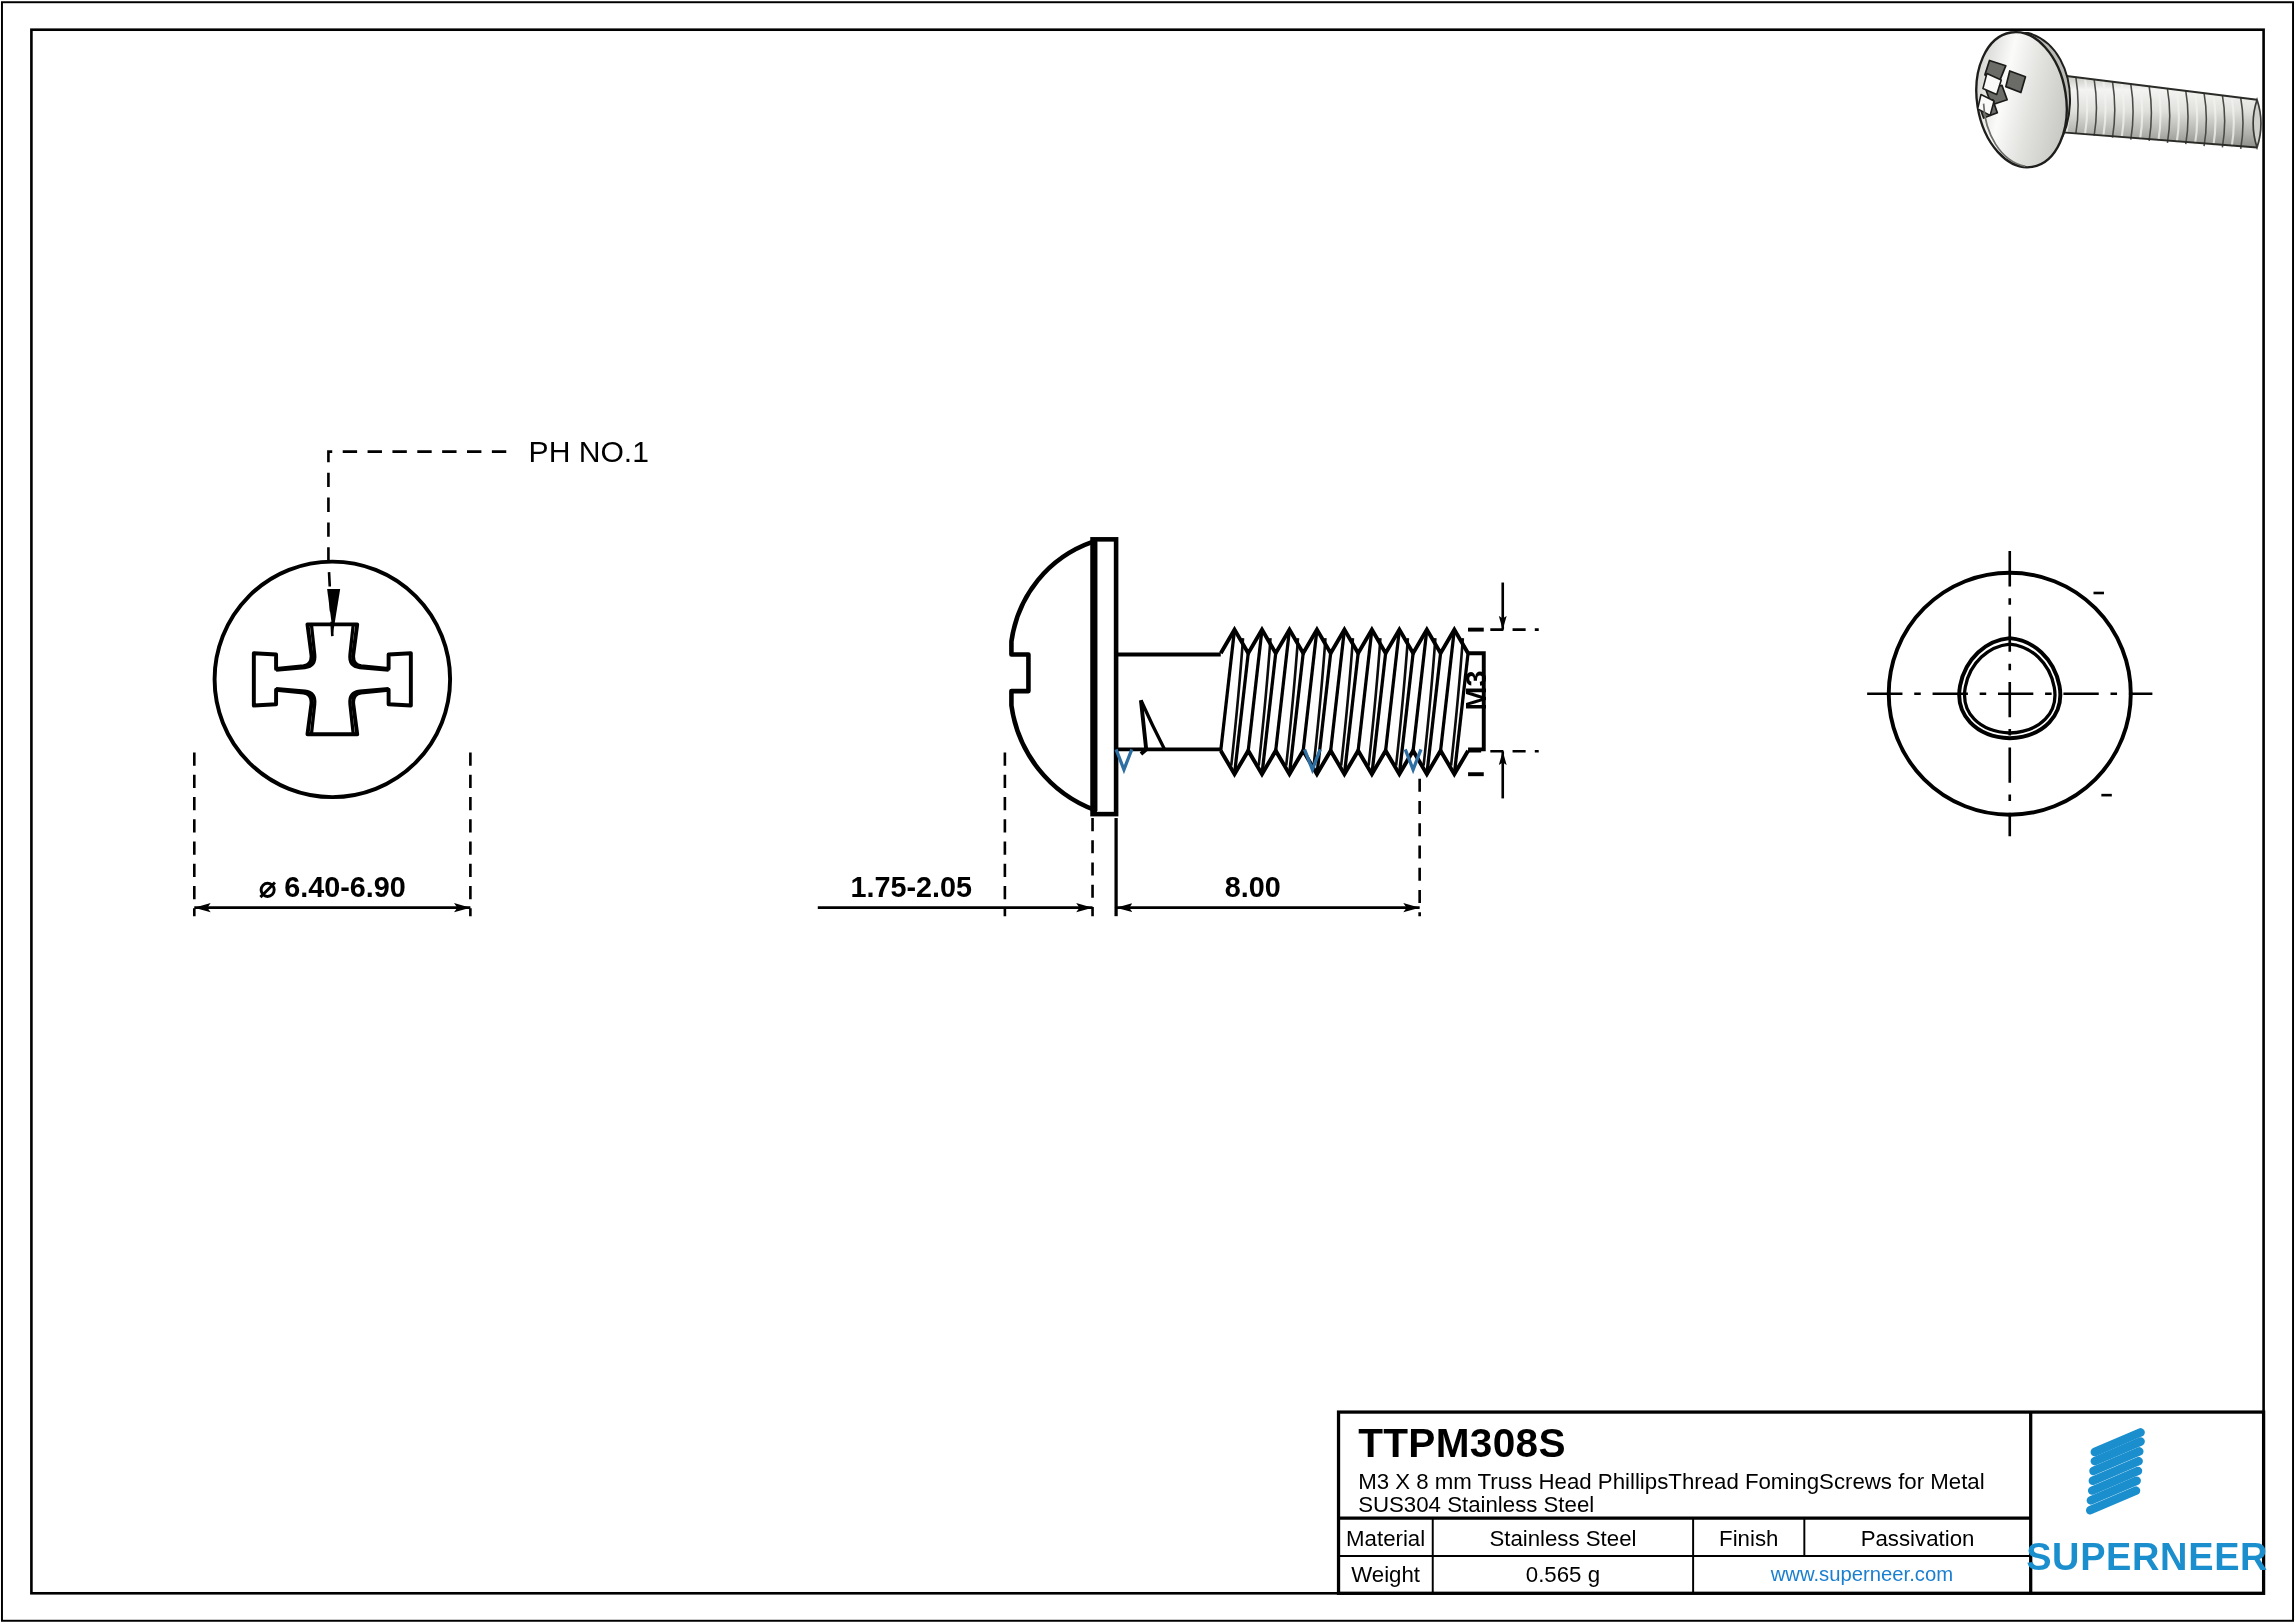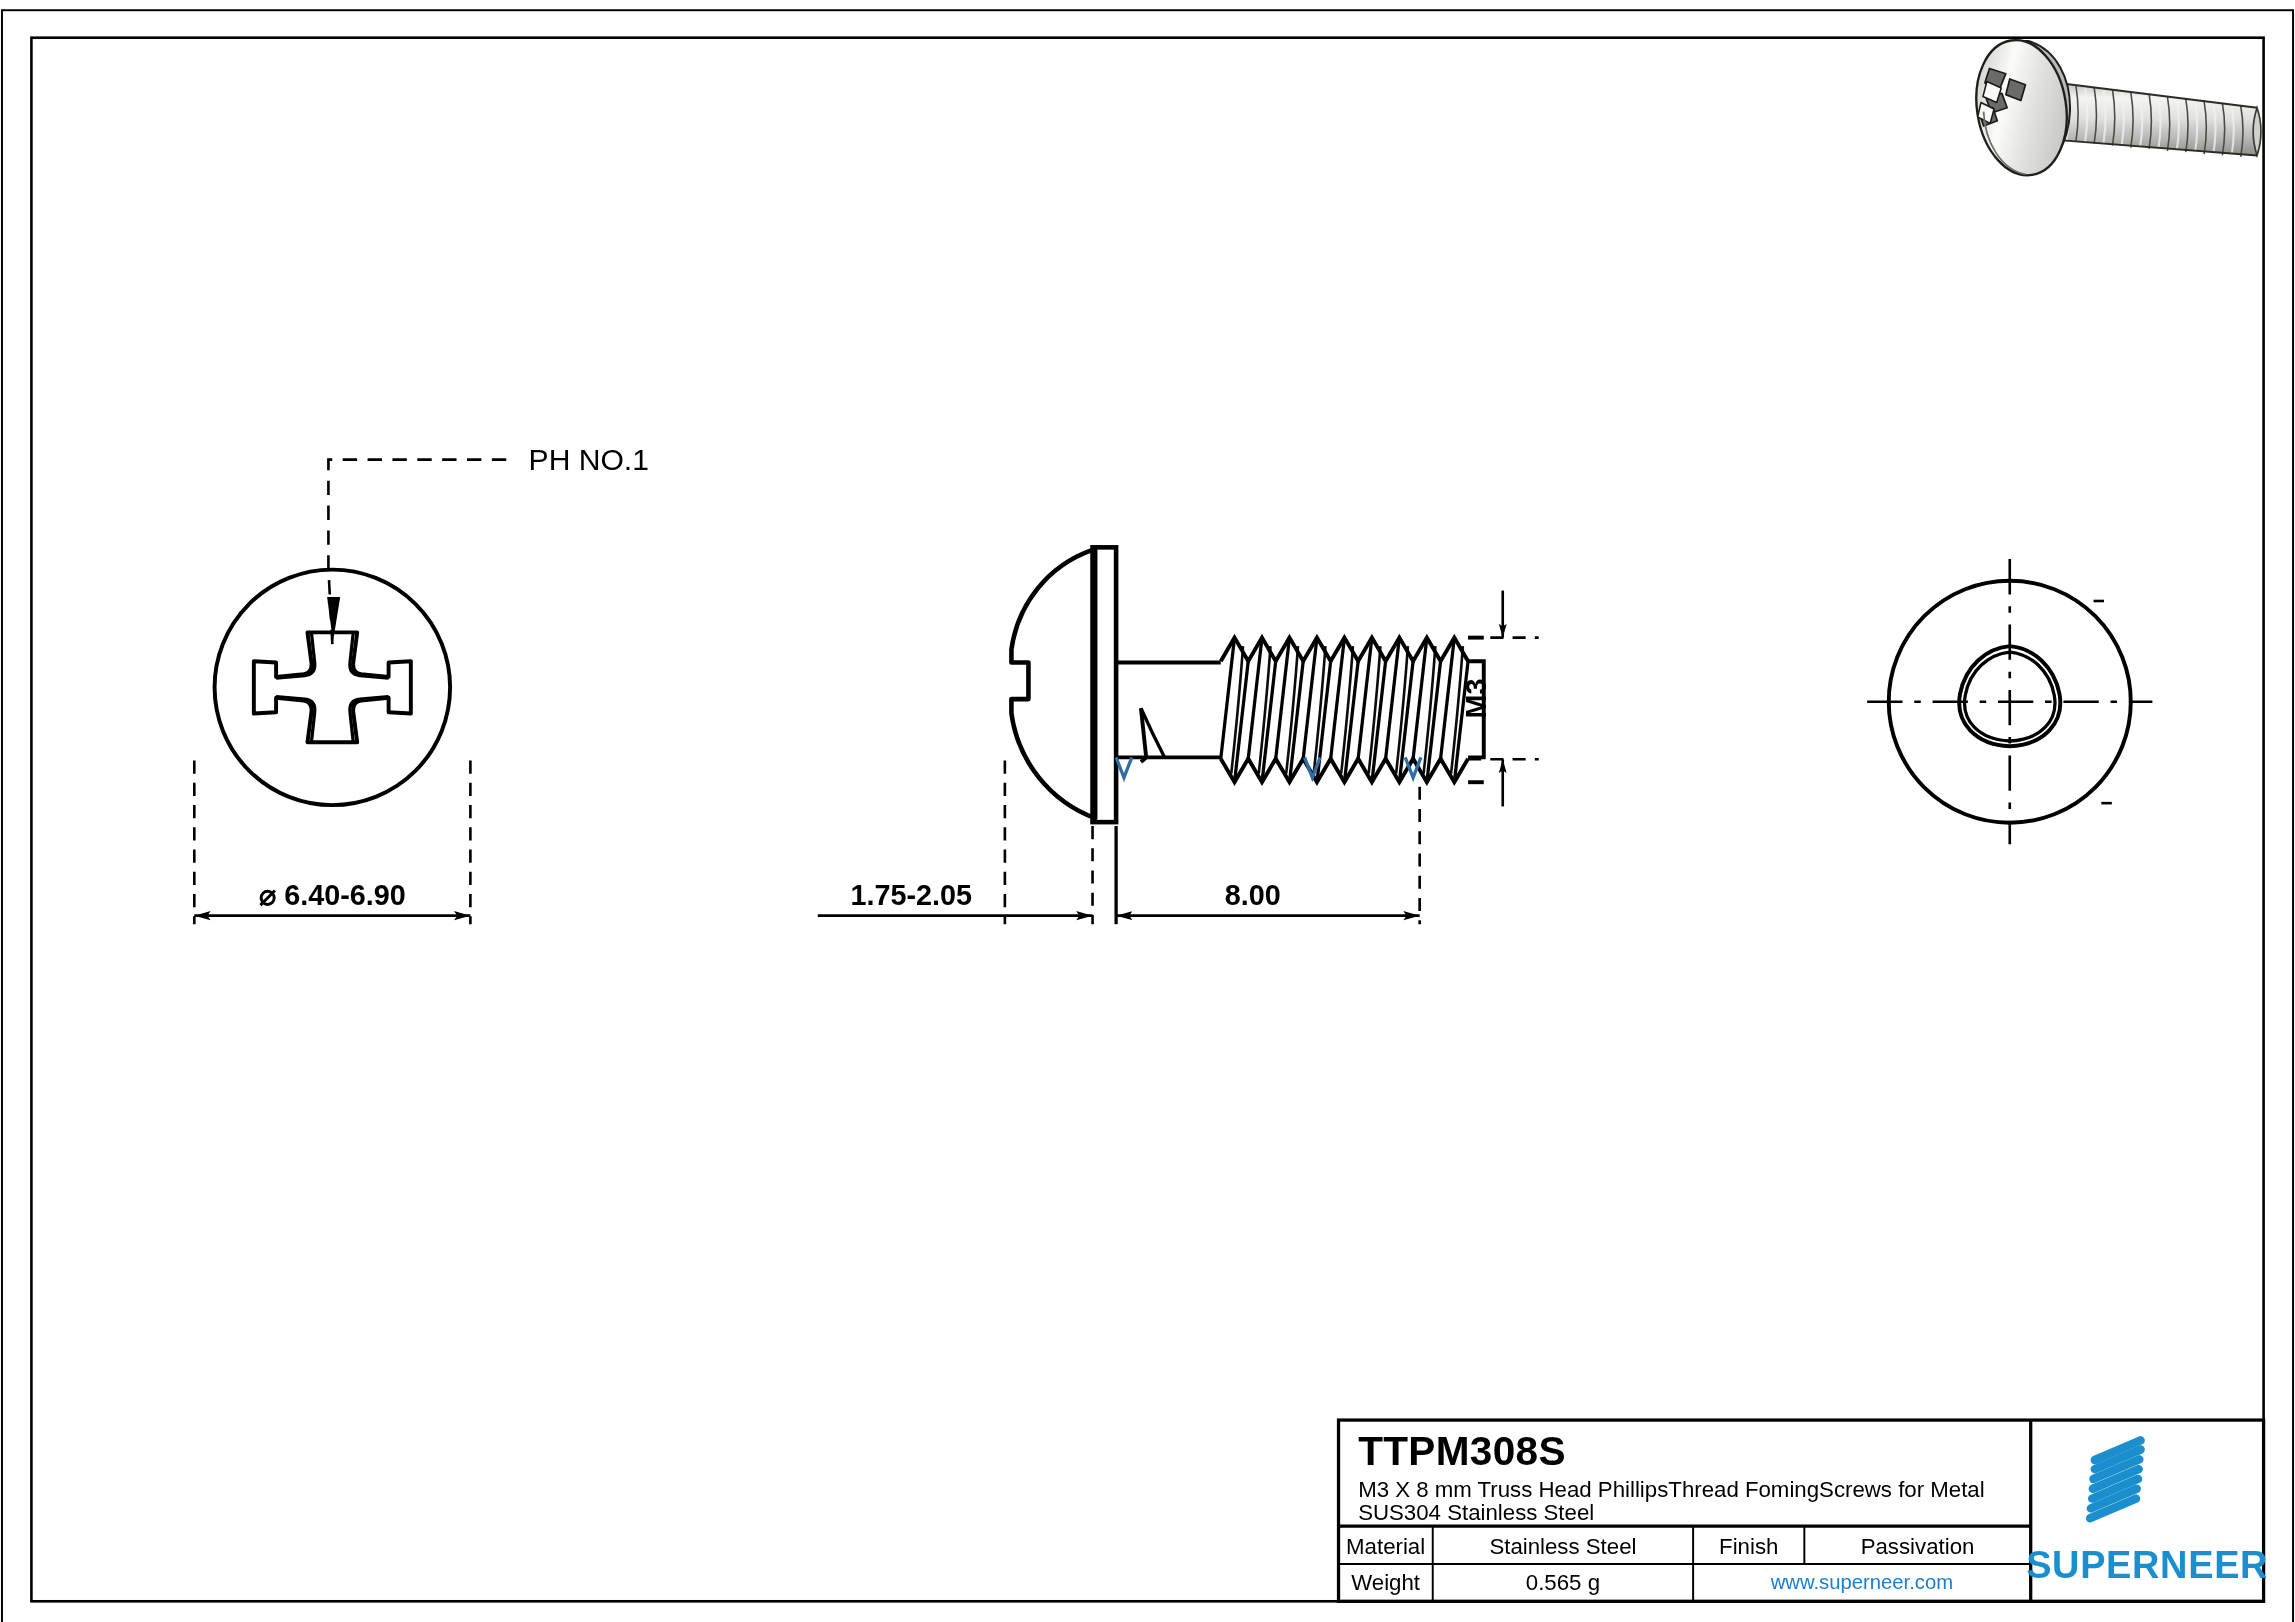--- a/index.html
+++ b/index.html
@@ -9,21 +9,21 @@
   }
   body {
     width: 2295px;
     height: 1623px;
     position: relative;
     font-family: "Liberation Sans", sans-serif;
     overflow: hidden;
   }
   #sheet {
     position: absolute;
-    left: 0; top: 8px;
+    left: 0; top: 0;
     width: 2295px;
     height: 1401px;
   }
   .svg-layer {
     position: absolute;
     left: 0; top: 0;
     width: 2295px;
     height: 1623px;
   }
   text {

